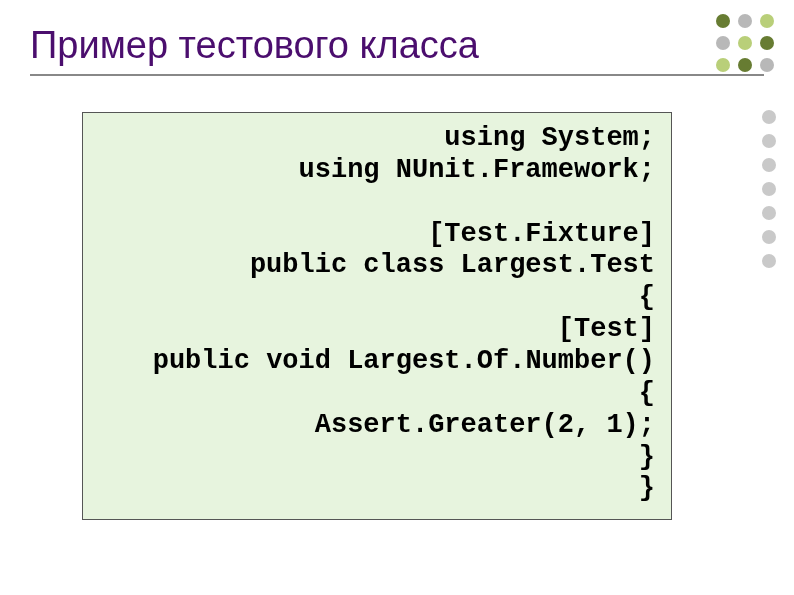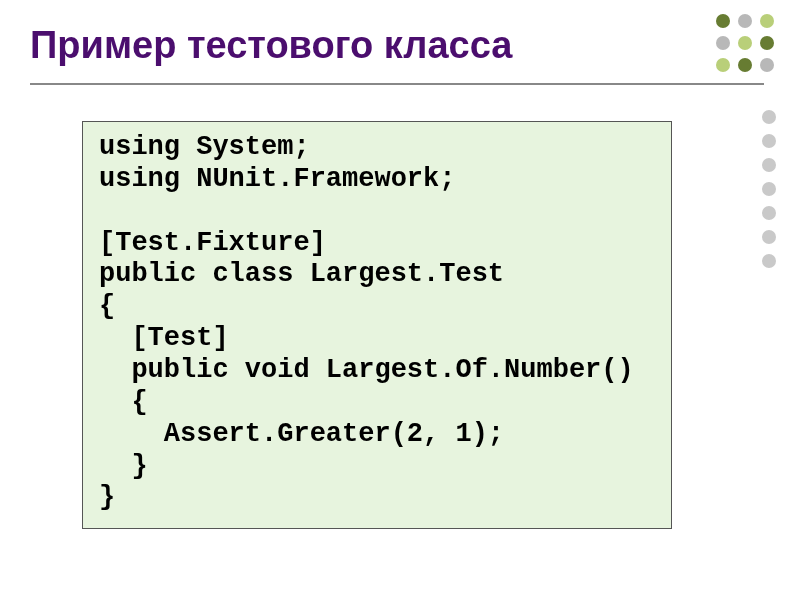--- a/index.html
+++ b/index.html
@@ -12,34 +12,35 @@
     overflow: hidden;
   }
   .slide {
     width: 100%;
     height: 100%;
     padding: 24px 30px;
     position: relative;
   }
   .title {
     font-size: 38px;
-    font-weight: bold;
+    font-weight: normal;
     color: #4b0e6e;
-    margin-bottom: 16px;
+    margin-bottom: 7px;
   }
   .underline {
     border-bottom: 2px solid #888;
     margin-bottom: 36px;
   }
   .codebox {
     width: 590px;
     margin-left: 52px;
     background: #e7f4de;
     border: 1.5px solid #555;
     padding: 10px 16px 14px 16px;
+    text-align: right;
   }
   .code {
     font-family: "Courier New", Courier, monospace;
     font-size: 27px;
     font-weight: bold;
     color: #000;
     white-space: pre;
     line-height: 1.18;
   }
   .dots {

